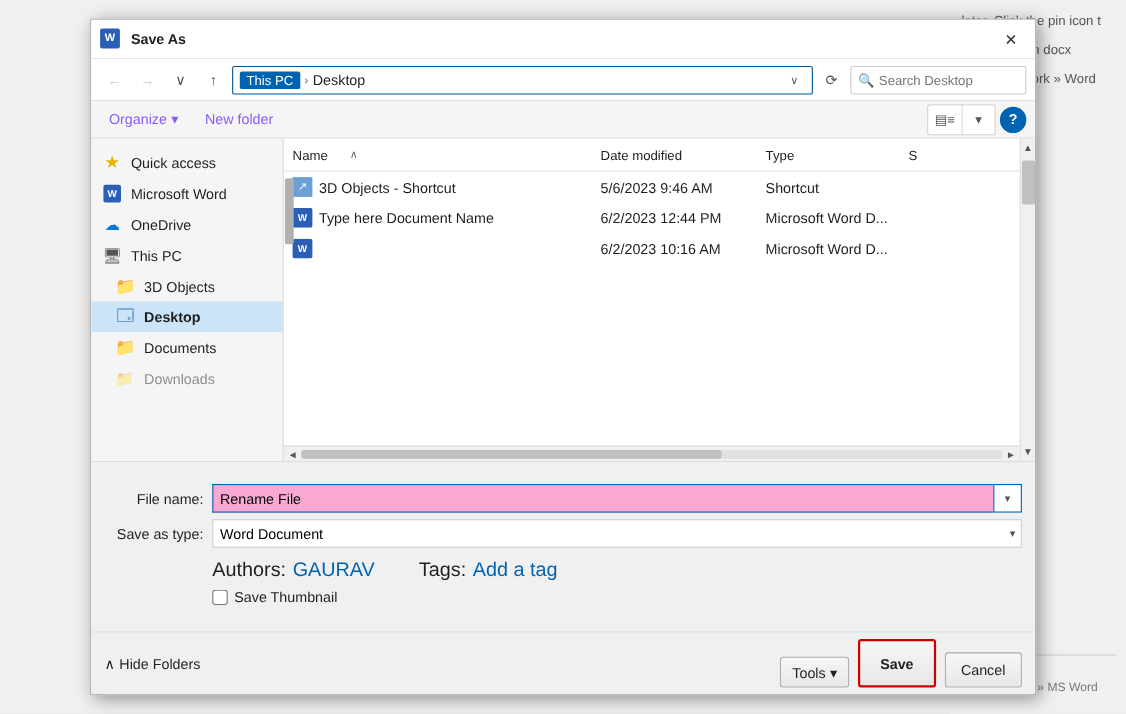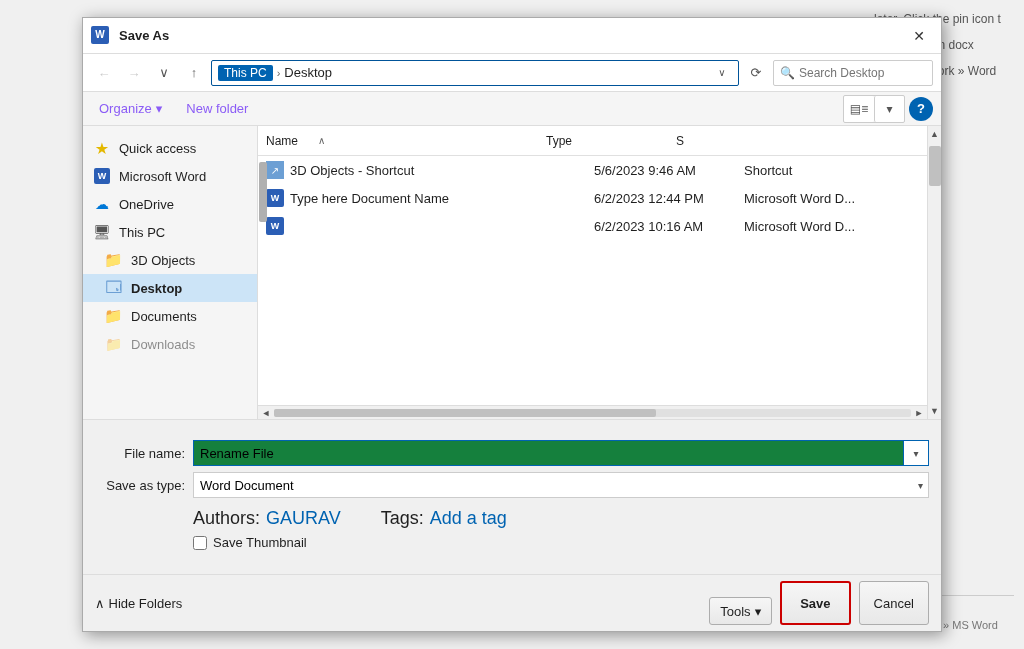--- a/index.html
+++ b/index.html
@@ -325,21 +325,21 @@
       font-size: 13px;
       color: #1f1f1f;
       white-space: nowrap;
       overflow: hidden;
       text-overflow: ellipsis;
       display: flex;
       align-items: center;
       gap: 6px;
     }
     .file-cell.name { width: 280px; }
-    .file-cell.date { width: 150px; margin-left: 48px; }
+    .file-cell.date { width: 150px; }
     .file-cell.type { width: 130px; }
 
     
     .scroll-track-v {
       width: 14px;
       background: #f0f0f0;
       border-left: 1px solid #ddd;
       display: flex;
       flex-direction: column;
       align-items: center;
@@ -419,21 +419,21 @@
       display: flex;
       gap: 0;
     }
     .filename-input {
       flex: 1;
       height: 26px;
       border: 1px solid #0063b1;
       border-right: none;
       padding: 0 6px;
       font-size: 13px;
-      background: #15803d;
+      background: #f9a8d4;
       outline: none;
     }
     .filename-dropdown {
       width: 26px;
       height: 26px;
       border: 1px solid #0063b1;
       background: #fff;
       cursor: pointer;
       display: flex;
       align-items: center;
@@ -548,21 +548,21 @@
       cursor: pointer;
       border-radius: 3px;
       font-size: 13px;
       color: #1f1f1f;
       font-weight: 600;
       display: flex;
       align-items: center;
     }
 
     .cancel-btn {
-      height: 44px;
+      height: 32px;
       padding: 0 14px;
       border: 1px solid #adadad;
       background: linear-gradient(to bottom, #f6f6f6, #e8e8e8);
       cursor: pointer;
       border-radius: 3px;
       font-size: 13px;
       color: #1f1f1f;
     }
 
     
@@ -748,20 +748,23 @@
       </div>
     </div>
 
     <div class="file-area-wrapper">
       <div class="file-area">
 
         <div class="file-list-header">
           <div class="col-header col-name">
             <span>Name</span>
             <span class="col-sort-arrow">∧</span>
+          </div>
+          <div class="col-header col-date">
+            <span>Date modified</span>
           </div>
           <div class="col-header col-type">
             <span>Type</span>
           </div>
           <div class="col-header" style="flex:1;">
             <span>S</span>
           </div>
         </div>
 
         <div class="file-list">

